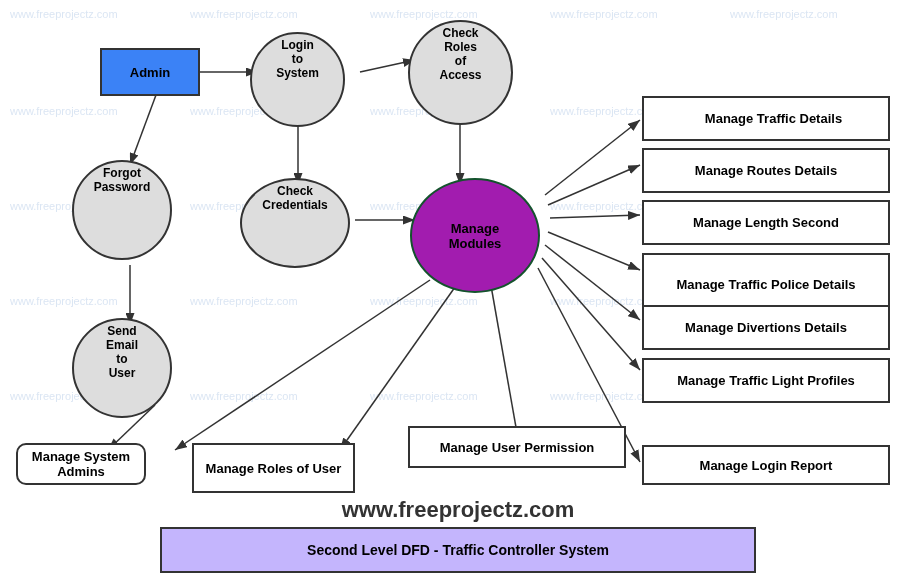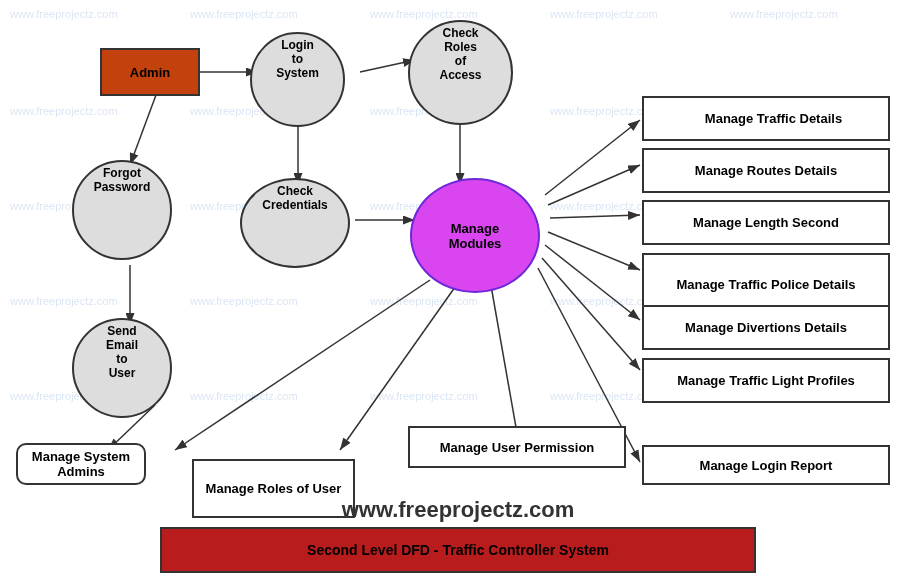--- a/index.html
+++ b/index.html
@@ -22,21 +22,21 @@
     .diagram-container {
       width: 916px;
       height: 587px;
       position: relative;
       background: #fff;
     }
     
     .node-rect {
       position: absolute;
       border: 2px solid #333;
-      background: #c2410c;
+      background: #3b82f6;
       display: flex;
       align-items: center;
       justify-content: center;
       text-align: center;
       font-weight: bold;
       font-size: 13px;
       padding: 4px;
     }
     .node-ellipse {
       position: absolute;
@@ -46,22 +46,22 @@
       display: flex;
       align-items: flex-start;
       justify-content: center;
       text-align: center;
       font-weight: bold;
       font-size: 12px;
       padding: 4px;
     }
     .node-ellipse-large {
       position: absolute;
-      border: 2px solid #6d28d9;
-      background: #d946ef;
+      border: 2px solid #14532d;
+      background: #a21caf;
       border-radius: 50%;
       display: flex;
       align-items: center;
       justify-content: center;
       text-align: center;
       font-weight: bold;
       font-size: 13px;
       padding: 4px;
     }
     .output-box {
@@ -79,21 +79,21 @@
     .website-label {
       position: absolute;
       font-size: 22px;
       font-weight: bold;
       color: #333;
       text-align: center;
     }
     .title-box {
       position: absolute;
       border: 2px solid #333;
-      background: #b91c1c;
+      background: #c4b5fd;
       display: flex;
       align-items: center;
       justify-content: center;
       text-align: center;
       font-size: 14px;
       font-weight: bold;
       padding: 8px 16px;
     }
     svg.arrows {
       position: absolute;
@@ -257,21 +257,21 @@
   </div>
 
   <div class="output-box" style="left:642px;top:445px;width:248px;height:40px;">
     <span>Manage Login Report</span>
   </div>
 
   <div class="output-box" style="left:16px;top:443px;width:130px;height:42px;border-radius:10px;">
     <span>Manage System Admins</span>
   </div>
 
-  <div class="output-box" style="left:192px;top:443px;width:163px;height:59px;margin-top:16px;">
+  <div class="output-box" style="left:192px;top:443px;width:163px;height:50px;">
     <span>Manage Roles of User</span>
   </div>
 
   <div class="output-box" style="left:408px;top:426px;width:218px;height:42px;">
     <span>Manage User Permission</span>
   </div>
 
   <div class="website-label" style="left:220px;top:497px;width:476px;">
     <span>www.freeprojectz.com</span>
   </div>

